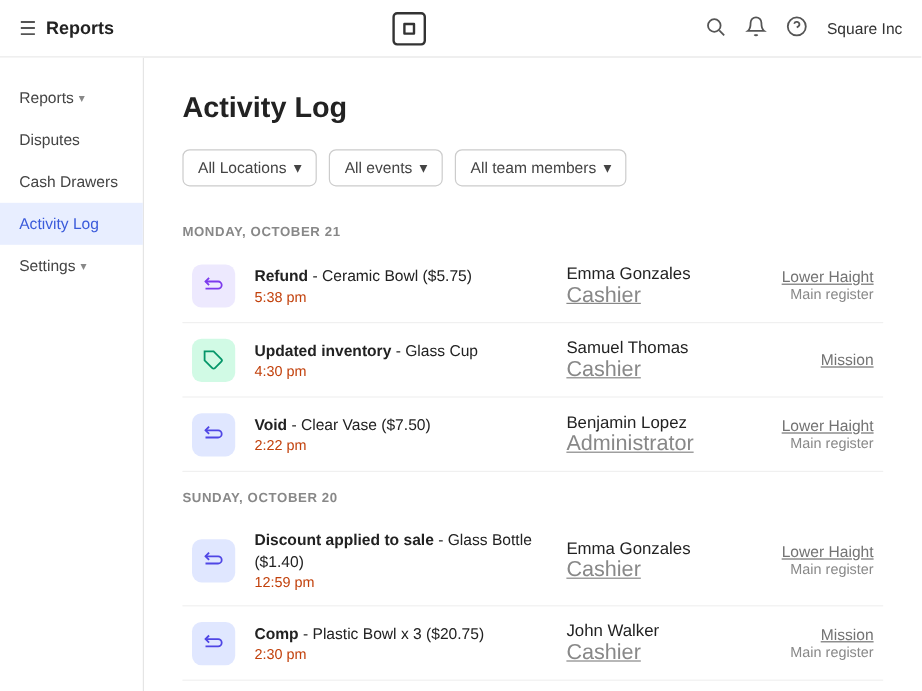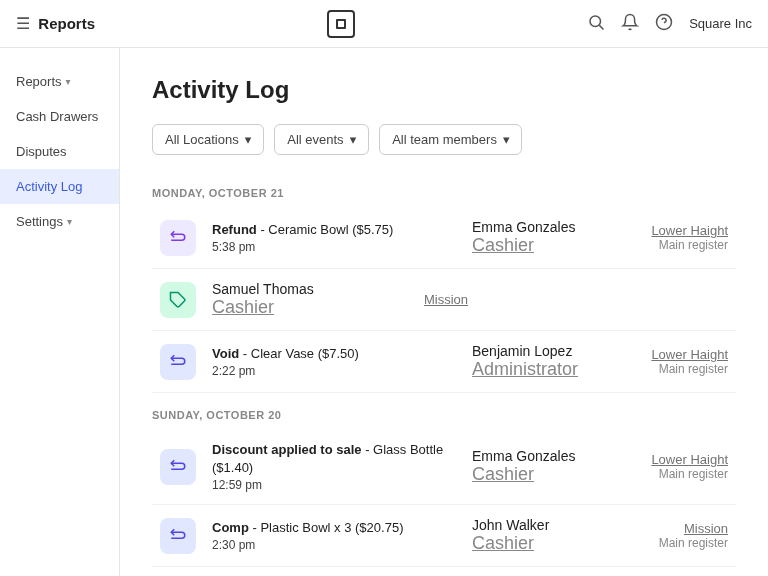--- a/index.html
+++ b/index.html
@@ -122,21 +122,21 @@
     .icon-discount { background: #e0e7ff; color: #4f46e5; }
     .icon-comp { background: #e0e7ff; color: #4f46e5; }
 
     .activity-info { flex: 1; min-width: 0; }
     .activity-title {
       font-size: 13px;
       color: #222;
       line-height: 1.4;
     }
     .activity-title strong { font-weight: 600; }
-    .activity-time { font-size: 12px; color: #404040; margin-top: 1px; }
+    .activity-time { font-size: 12px; color: #c2410c; margin-top: 1px; }
 
     .activity-person {
       min-width: 130px;
     }
     .person-name { font-size: 14px; color: #222; }
     .person-role { font-size: 18px; color: #888; text-decoration: underline; }
 
     .activity-location {
       min-width: 110px;
       text-align: right;
@@ -180,24 +180,24 @@
 </div>
 
 <div class="layout">
 
   <div class="sidebar">
     <div class="sidebar-item">
       <span>Reports</span>
       <span class="chevron-down">▾</span>
     </div>
     <div class="sidebar-item">
+      <span>Disputes</span>
+    </div>
+    <div class="sidebar-item">
       <span>Cash Drawers</span>
-    </div>
-    <div class="sidebar-item">
-      <span>Disputes</span>
     </div>
     <div class="sidebar-item active">
       <span>Activity Log</span>
     </div>
     <div class="sidebar-item">
       <span>Settings</span>
       <span class="chevron-down">▾</span>
     </div>
   </div>
 
@@ -242,20 +242,24 @@
               <div class="location-register">Main register</div>
             </div>
           </div>
           <div class="activity-item">
             <div class="activity-icon icon-inventory">
               <svg width="18" height="18" viewBox="0 0 24 24" fill="none" stroke="#059669" stroke-width="2">
                 <path d="M20.59 13.41l-7.17 7.17a2 2 0 01-2.83 0L2 12V2h10l8.59 8.59a2 2 0 010 2.82z"></path>
                 <line x1="7" y1="7" x2="7.01" y2="7"></line>
               </svg>
             </div>
+            <div class="activity-info">
+              <div class="activity-title"><strong>Updated inventory</strong> - Glass Cup</div>
+              <div class="activity-time">4:30 pm</div>
+            </div>
             <div class="activity-person">
               <div class="person-name">Samuel Thomas</div>
               <div class="person-role">Cashier</div>
             </div>
             <div class="activity-location">
               <div class="location-name">Mission</div>
               <div class="location-register"></div>
             </div>
           </div>
           <div class="activity-item">

